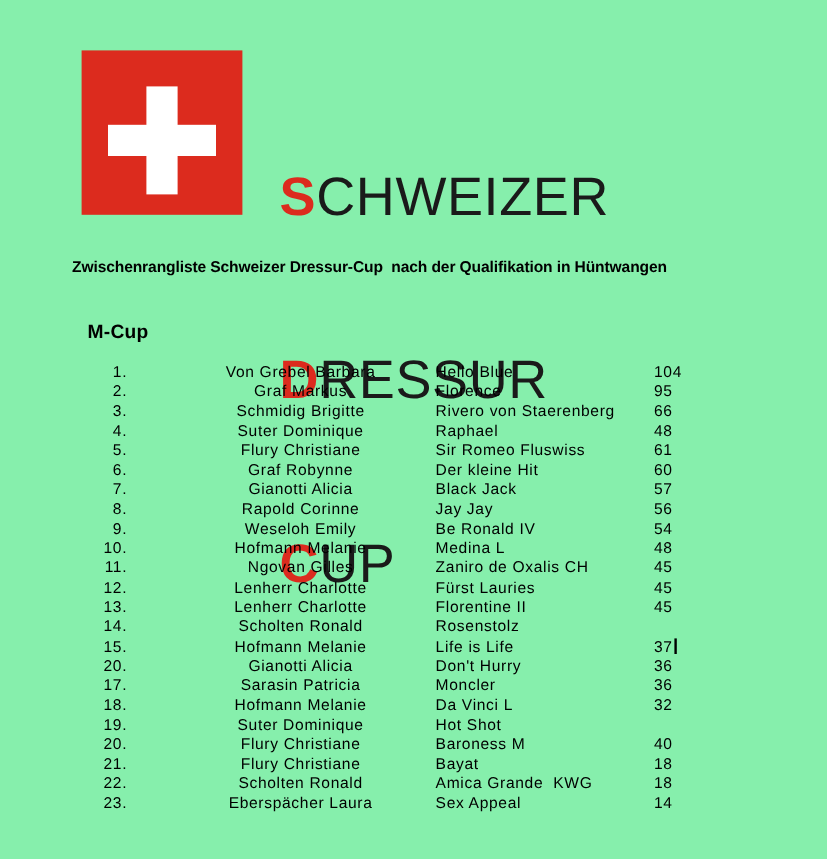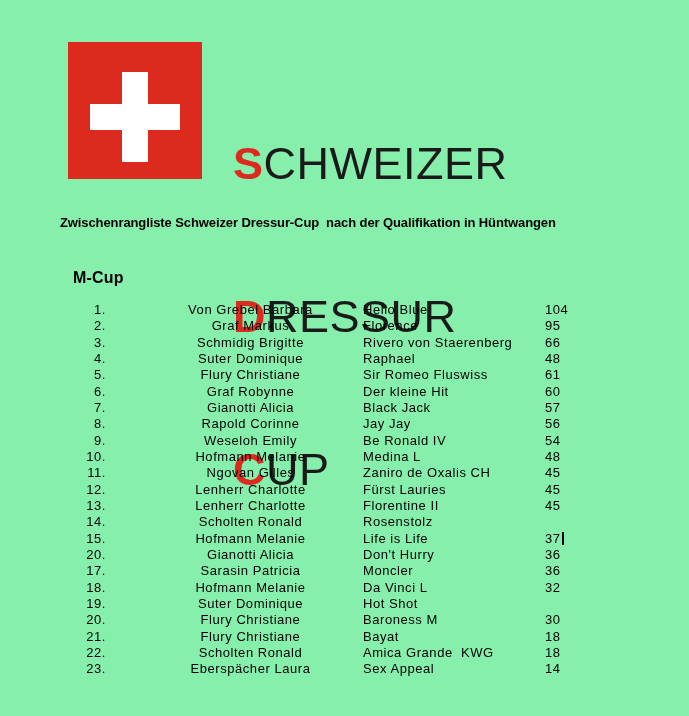--- a/index.html
+++ b/index.html
@@ -198,21 +198,21 @@
   </div>
       <div class="row">
     <span class="cell rank">19.</span>
     <span class="cell rider">Suter Dominique</span>
     <span class="cell horse">Hot Shot</span>
   </div>
       <div class="row">
     <span class="cell rank">20.</span>
     <span class="cell rider">Flury Christiane</span>
     <span class="cell horse">Baroness M</span>
-    <span class="cell points">30</span>
+    <span class="cell points">40</span>
   </div>
       <div class="row">
     <span class="cell rank">21.</span>
     <span class="cell rider">Flury Christiane</span>
     <span class="cell horse">Bayat</span>
     <span class="cell points">18</span>
   </div>
       <div class="row">
     <span class="cell rank">22.</span>
     <span class="cell rider">Scholten Ronald</span>

